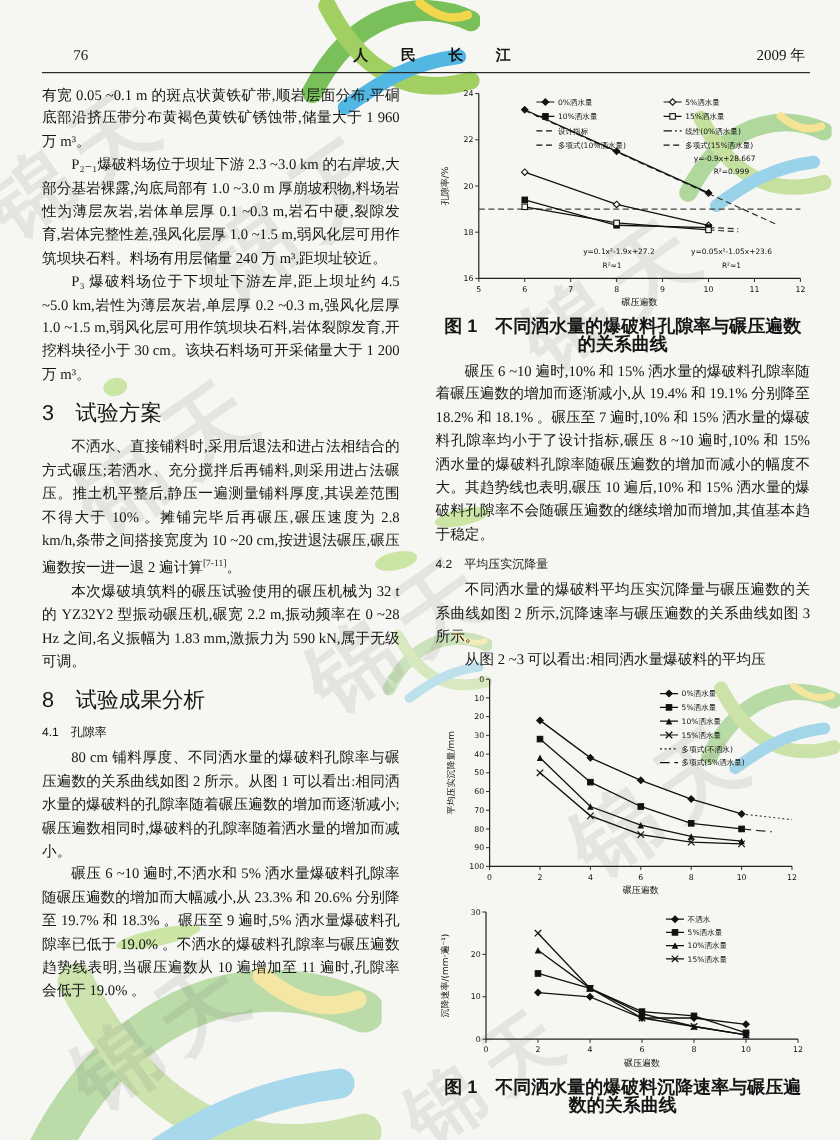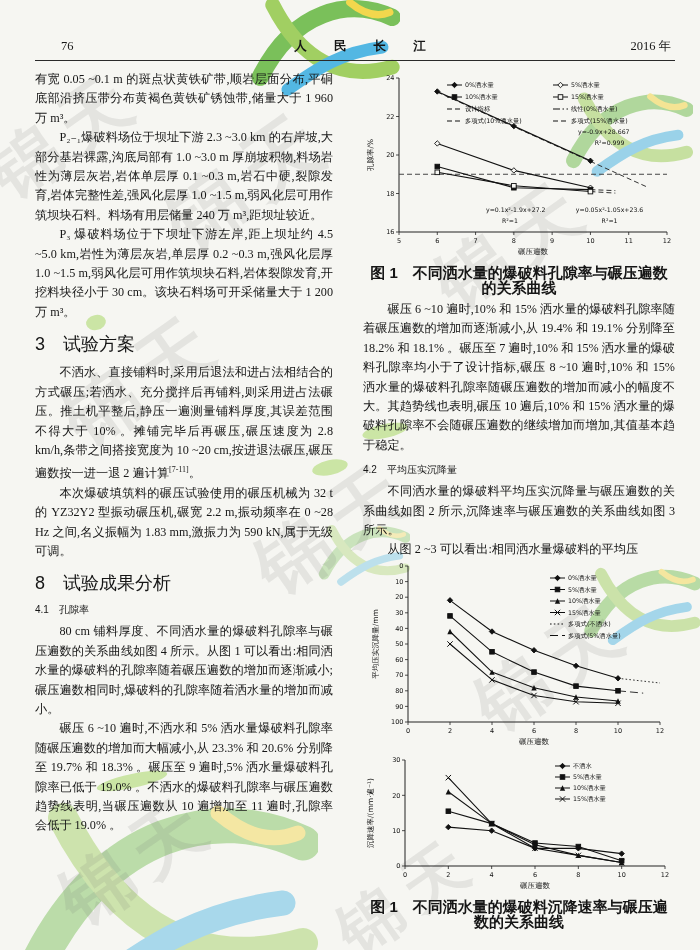--- a/index.html
+++ b/index.html
@@ -73,35 +73,35 @@
     <div class="wm-blob" style="left:312px;top:460px;width:36px;height:15px"></div>
     <div class="wm-blob" style="left:96px;top:774px;width:72px;height:14px"></div>
     <div class="wm-blob" style="left:362px;top:424px;width:46px;height:14px"></div>
   </div>
 
   <div class="content">
 
     <div class="pg-header">
       <span class="num">76</span>
       <span class="journal">人 民 长 江</span>
-      <span class="year">2016 年</span>
+      <span class="year">2009 年</span>
     </div>
 
     <div class="columns">
 
       <div class="col">
         <p class="para noindent">有宽 0.05 ~0.1 m 的斑点状黄铁矿带,顺岩层面分布,平硐底部沿挤压带分布黄褐色黄铁矿锈蚀带,储量大于 1 960 万 m³。</p>
         <p class="para">P₂₋₁爆破料场位于坝址下游 2.3 ~3.0 km 的右岸坡,大部分基岩裸露,沟底局部有 1.0 ~3.0 m 厚崩坡积物,料场岩性为薄层灰岩,岩体单层厚 0.1 ~0.3 m,岩石中硬,裂隙发育,岩体完整性差,强风化层厚 1.0 ~1.5 m,弱风化层可用作筑坝块石料。料场有用层储量 240 万 m³,距坝址较近。</p>
         <p class="para">P₃ 爆破料场位于下坝址下游左岸,距上坝址约 4.5 ~5.0 km,岩性为薄层灰岩,单层厚 0.2 ~0.3 m,强风化层厚 1.0 ~1.5 m,弱风化层可用作筑坝块石料,岩体裂隙发育,开挖料块径小于 30 cm。该块石料场可开采储量大于 1 200 万 m³。</p>
         <div class="sec-h1">3　试验方案</div>
         <p class="para"><span>不洒水、直接铺料时,采用后退法和进占法相结合的方式碾压;若洒水、充分搅拌后再铺料,则采用进占法碾压。推土机平整后,静压一遍测量铺料厚度,其误差范围不得大于 10% 。摊铺完毕后再碾压,碾压速度为 2.8 km/h,条带之间搭接宽度为 10 ~20 cm,按进退法碾压,碾压遍数按一进一退 2 遍计算</span><sup>[7-11]</sup><span>。</span></p>
         <p class="para">本次爆破填筑料的碾压试验使用的碾压机械为 32 t 的 YZ32Y2 型振动碾压机,碾宽 2.2 m,振动频率在 0 ~28 Hz 之间,名义振幅为 1.83 mm,激振力为 590 kN,属于无级可调。</p>
         <div class="sec-h1">8　试验成果分析</div>
         <div class="sec-h2">4.1　孔隙率</div>
-        <p class="para">80 cm 铺料厚度、不同洒水量的爆破料孔隙率与碾压遍数的关系曲线如图 4 所示。从图 1 可以看出:相同洒水量的爆破料的孔隙率随着碾压遍数的增加而逐渐减小;碾压遍数相同时,爆破料的孔隙率随着洒水量的增加而减小。</p>
+        <p class="para">80 cm 铺料厚度、不同洒水量的爆破料孔隙率与碾压遍数的关系曲线如图 2 所示。从图 1 可以看出:相同洒水量的爆破料的孔隙率随着碾压遍数的增加而逐渐减小;碾压遍数相同时,爆破料的孔隙率随着洒水量的增加而减小。</p>
         <p class="para">碾压 6 ~10 遍时,不洒水和 5% 洒水量爆破料孔隙率随碾压遍数的增加而大幅减小,从 23.3% 和 20.6% 分别降至 19.7% 和 18.3% 。碾压至 9 遍时,5% 洒水量爆破料孔隙率已低于 19.0% 。不洒水的爆破料孔隙率与碾压遍数趋势线表明,当碾压遍数从 10 遍增加至 11 遍时,孔隙率会低于 19.0% 。</p>
       </div>
 
       <div class="col">
         <svg class="chart" width="312" height="192" viewBox="0 0 312 192">
             <path d="M36,8 L36,162 L304,162" fill="none" stroke="#222" stroke-width="1"></path>
             <line x1="36" y1="162" x2="36" y2="165" stroke="#222" stroke-width="0.8"></line>
             <text x="36" y="173" text-anchor="middle" font-size="6.5">5</text>
             <line x1="74.28571428571428" y1="162" x2="74.28571428571428" y2="165" stroke="#222" stroke-width="0.8"></line>
             <text x="74.28571428571428" y="173" text-anchor="middle" font-size="6.5">6</text>

